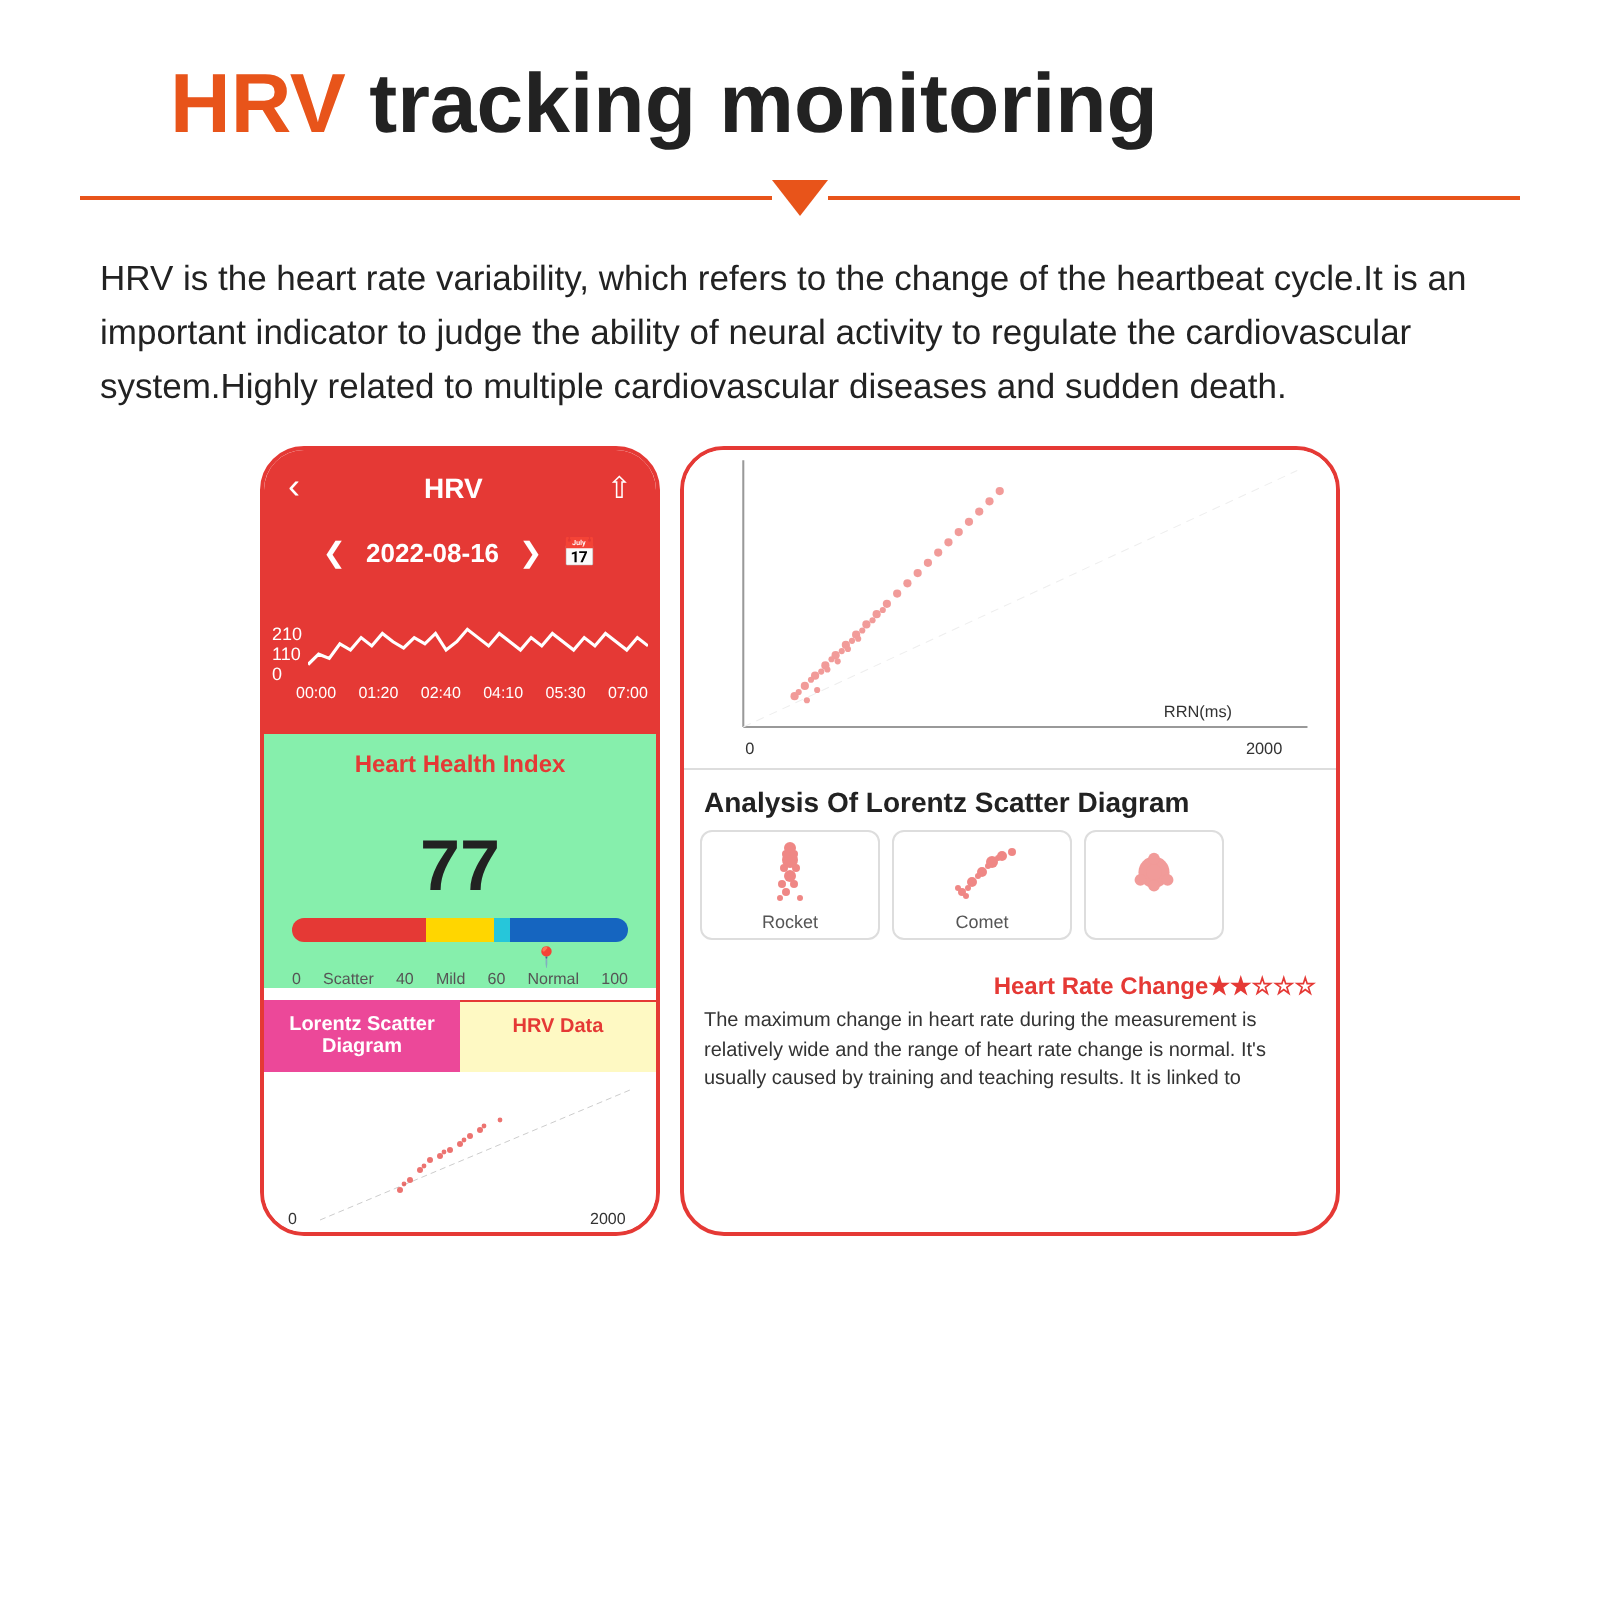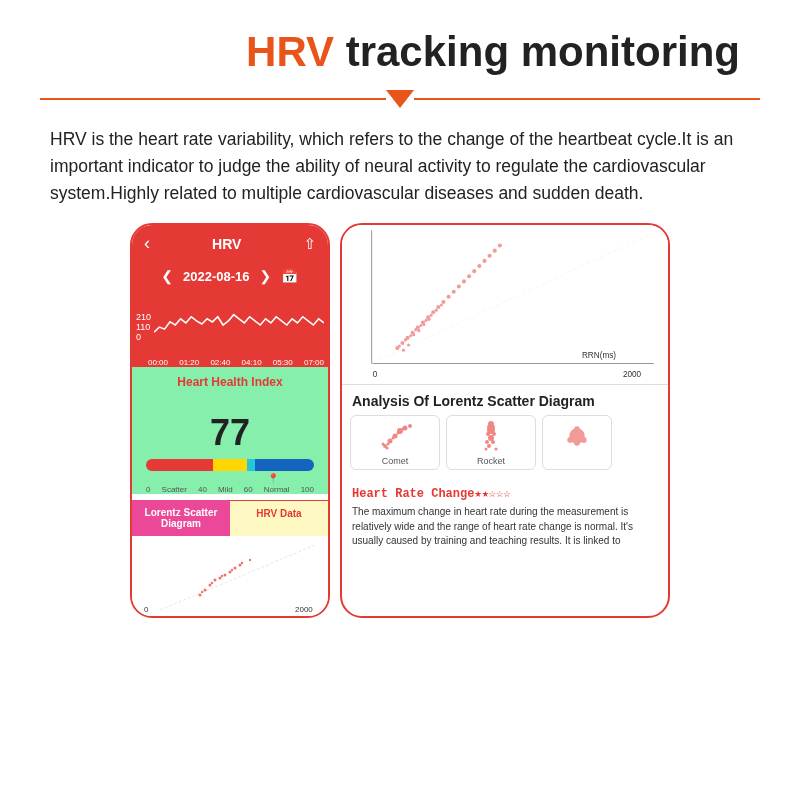--- a/index.html
+++ b/index.html
@@ -6,22 +6,23 @@
     body {
       width: 800px;
       height: 800px;
       background: #ffffff;
       font-family: Arial, sans-serif;
       overflow: hidden;
     }
 
     
     .header {
-      text-align: right;
-      padding: 28px 60px 10px;
+      text-align: left;
+      padding: 28px 40px 10px;
+      margin-left: 45px;
     }
     .header h1 {
       font-size: 42px;
       font-weight: 900;
       color: #222;
     }
     .header h1 span.hrv {
       color: #e8541a;
     }
 
@@ -110,21 +111,21 @@
       display: flex;
       flex-direction: column;
       justify-content: center;
       height: 62px;
       font-size: 9px;
       color: white;
     }
 
     .chart-time-labels {
       position: absolute;
-      bottom: 0;
+      bottom: 16px;
       left: 16px;
       right: 4px;
       display: flex;
       justify-content: space-between;
       font-size: 8px;
       color: white;
     }
 
     .chart-line-area {
       position: absolute;
@@ -264,23 +265,22 @@
     .report-body {
       padding: 8px 10px;
     }
 
     .report-section-title {
       color: #e53935;
       font-size: 12px;
       font-weight: bold;
       display: flex;
       align-items: center;
-      justify-content: flex-start;
+      justify-content: flex-end;
       margin-bottom: 4px;
-      font-family: Liberation Mono, monospace;
     }
 
     .stars {
       color: #e53935;
       font-size: 12px;
     }
 
     .report-text {
       font-size: 10px;
       line-height: 1.45;
@@ -462,55 +462,55 @@
         <text x="230" y="130" font-size="8" fill="#333">RRN(ms)</text>
       </svg>
     </div>
 
     <div class="reference-title">Analysis Of Lorentz Scatter Diagram</div>
 
     <div class="scatter-thumbs">
       <div class="scatter-thumb">
         <svg width="100%" height="45" viewBox="0 0 80 45">
           <g fill="#e53935" opacity="0.6">
+            <circle cx="38" cy="30" r="2"></circle>
+              <circle cx="40" cy="22" r="3"></circle>
+              <circle cx="40" cy="14" r="4"></circle>
+            <circle cx="40" cy="8" r="3"></circle>
+              <circle cx="36" cy="26" r="2"></circle>
+              <circle cx="42" cy="26" r="2"></circle>
+            <circle cx="37" cy="18" r="2"></circle>
+              <circle cx="43" cy="18" r="2"></circle>
+              <circle cx="38" cy="11" r="2"></circle>
+            <circle cx="42" cy="11" r="2"></circle>
+              <circle cx="35" cy="33" r="1.5"></circle>
+              <circle cx="45" cy="33" r="1.5"></circle>
+          </g>
+        </svg>
+        <div class="scatter-thumb-label">Rocket</div>
+      </div>
+      <div class="scatter-thumb">
+        <svg width="100%" height="45" viewBox="0 0 80 45">
+          <g fill="#e53935" opacity="0.6">
             <circle cx="30" cy="30" r="2"></circle>
               <circle cx="35" cy="25" r="2.5"></circle>
               <circle cx="40" cy="20" r="2.5"></circle>
             <circle cx="45" cy="15" r="3"></circle>
               <circle cx="50" cy="12" r="2.5"></circle>
               <circle cx="55" cy="10" r="2"></circle>
             <circle cx="32" cy="32" r="1.5"></circle>
               <circle cx="38" cy="22" r="1.5"></circle>
               <circle cx="43" cy="17" r="1.5"></circle>
             <circle cx="48" cy="13" r="1.5"></circle>
               <circle cx="28" cy="28" r="1.5"></circle>
               <circle cx="33" cy="28" r="1.5"></circle>
           </g>
         </svg>
         <div class="scatter-thumb-label">Comet</div>
       </div>
-      <div class="scatter-thumb">
-        <svg width="100%" height="45" viewBox="0 0 80 45">
-          <g fill="#e53935" opacity="0.6">
-            <circle cx="38" cy="30" r="2"></circle>
-              <circle cx="40" cy="22" r="3"></circle>
-              <circle cx="40" cy="14" r="4"></circle>
-            <circle cx="40" cy="8" r="3"></circle>
-              <circle cx="36" cy="26" r="2"></circle>
-              <circle cx="42" cy="26" r="2"></circle>
-            <circle cx="37" cy="18" r="2"></circle>
-              <circle cx="43" cy="18" r="2"></circle>
-              <circle cx="38" cy="11" r="2"></circle>
-            <circle cx="42" cy="11" r="2"></circle>
-              <circle cx="35" cy="33" r="1.5"></circle>
-              <circle cx="45" cy="33" r="1.5"></circle>
-          </g>
-        </svg>
-        <div class="scatter-thumb-label">Rocket</div>
-      </div>
       <div class="scatter-thumb" style="width:70px;">
         <svg width="100%" height="45" viewBox="0 0 70 45">
           <g fill="#e53935" opacity="0.5">
             <circle cx="35" cy="20" r="8"></circle>
               <circle cx="35" cy="20" r="4"></circle>
             <circle cx="28" cy="24" r="3"></circle>
               <circle cx="42" cy="24" r="3"></circle>
             <circle cx="35" cy="13" r="3"></circle>
               <circle cx="35" cy="27" r="3"></circle>
           </g>

